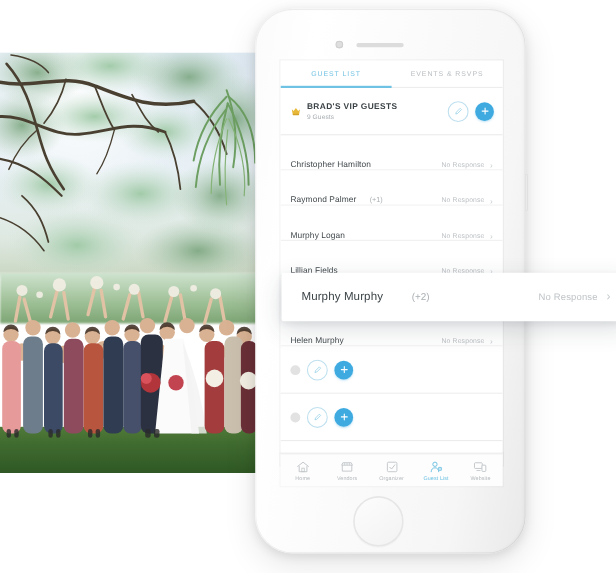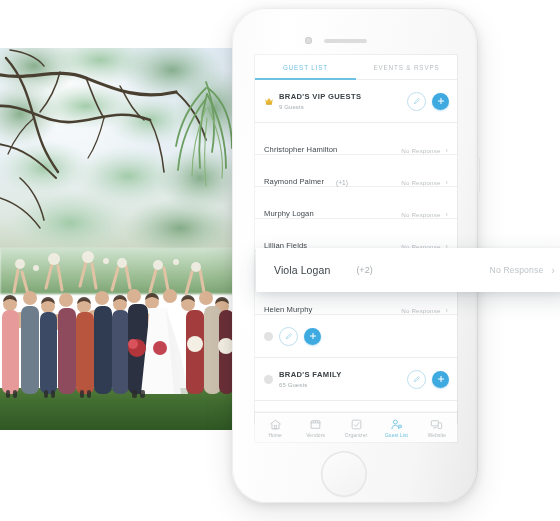--- a/index.html
+++ b/index.html
@@ -414,24 +414,20 @@
           <div class="iconbtn add">
             <svg width="8" height="8" viewBox="0 0 24 24">
               <path d="M12 4 V20 M4 12 H20" stroke="#fff" stroke-width="3" stroke-linecap="round"></path>
             </svg>
           </div>
         </div>
       </div>
 
       <div class="group">
         <span class="bullet"></span>
-        <div class="gtext">
-          <div class="gname">BRAD'S FAMILY</div>
-          <div class="gcount">65 Guests</div>
-        </div>
         <div class="btns">
           <div class="iconbtn edit">
             <svg width="8" height="8" viewBox="0 0 24 24">
               <path d="M4 20 l1.5-5 L16 4.5 l3.5 3.5 L9 18.5z" fill="none" stroke="#8fcde6" stroke-width="2" stroke-linejoin="round"></path>
             </svg>
           </div>
           <div class="iconbtn add">
             <svg width="8" height="8" viewBox="0 0 24 24">
               <path d="M12 4 V20 M4 12 H20" stroke="#fff" stroke-width="3" stroke-linecap="round"></path>
             </svg>
@@ -482,20 +478,20 @@
           <rect x="2.5" y="5" width="13" height="9.5" rx="1.3" fill="none" stroke="#bfc4c7" stroke-width="1.5"></rect>
           <path d="M6.5 18 H12" stroke="#bfc4c7" stroke-width="1.4" stroke-linecap="round"></path>
           <rect x="15" y="9" width="6.5" height="10.5" rx="1.3" fill="#fff" stroke="#bfc4c7" stroke-width="1.5"></rect>
         </svg>
         <span class="lbl">Website</span>
       </div>
     </div>
   </div>
 
   <div id="floating">
-    <span class="fn">Viola Logan</span>
+    <span class="fn">Murphy Murphy</span>
     <span class="fp">(+2)</span>
     <span class="fs"></span>
     <span class="fstatus">No Response</span>
     <span class="fchev">›</span>
   </div>
 
 </div>
 
 </body></html>

